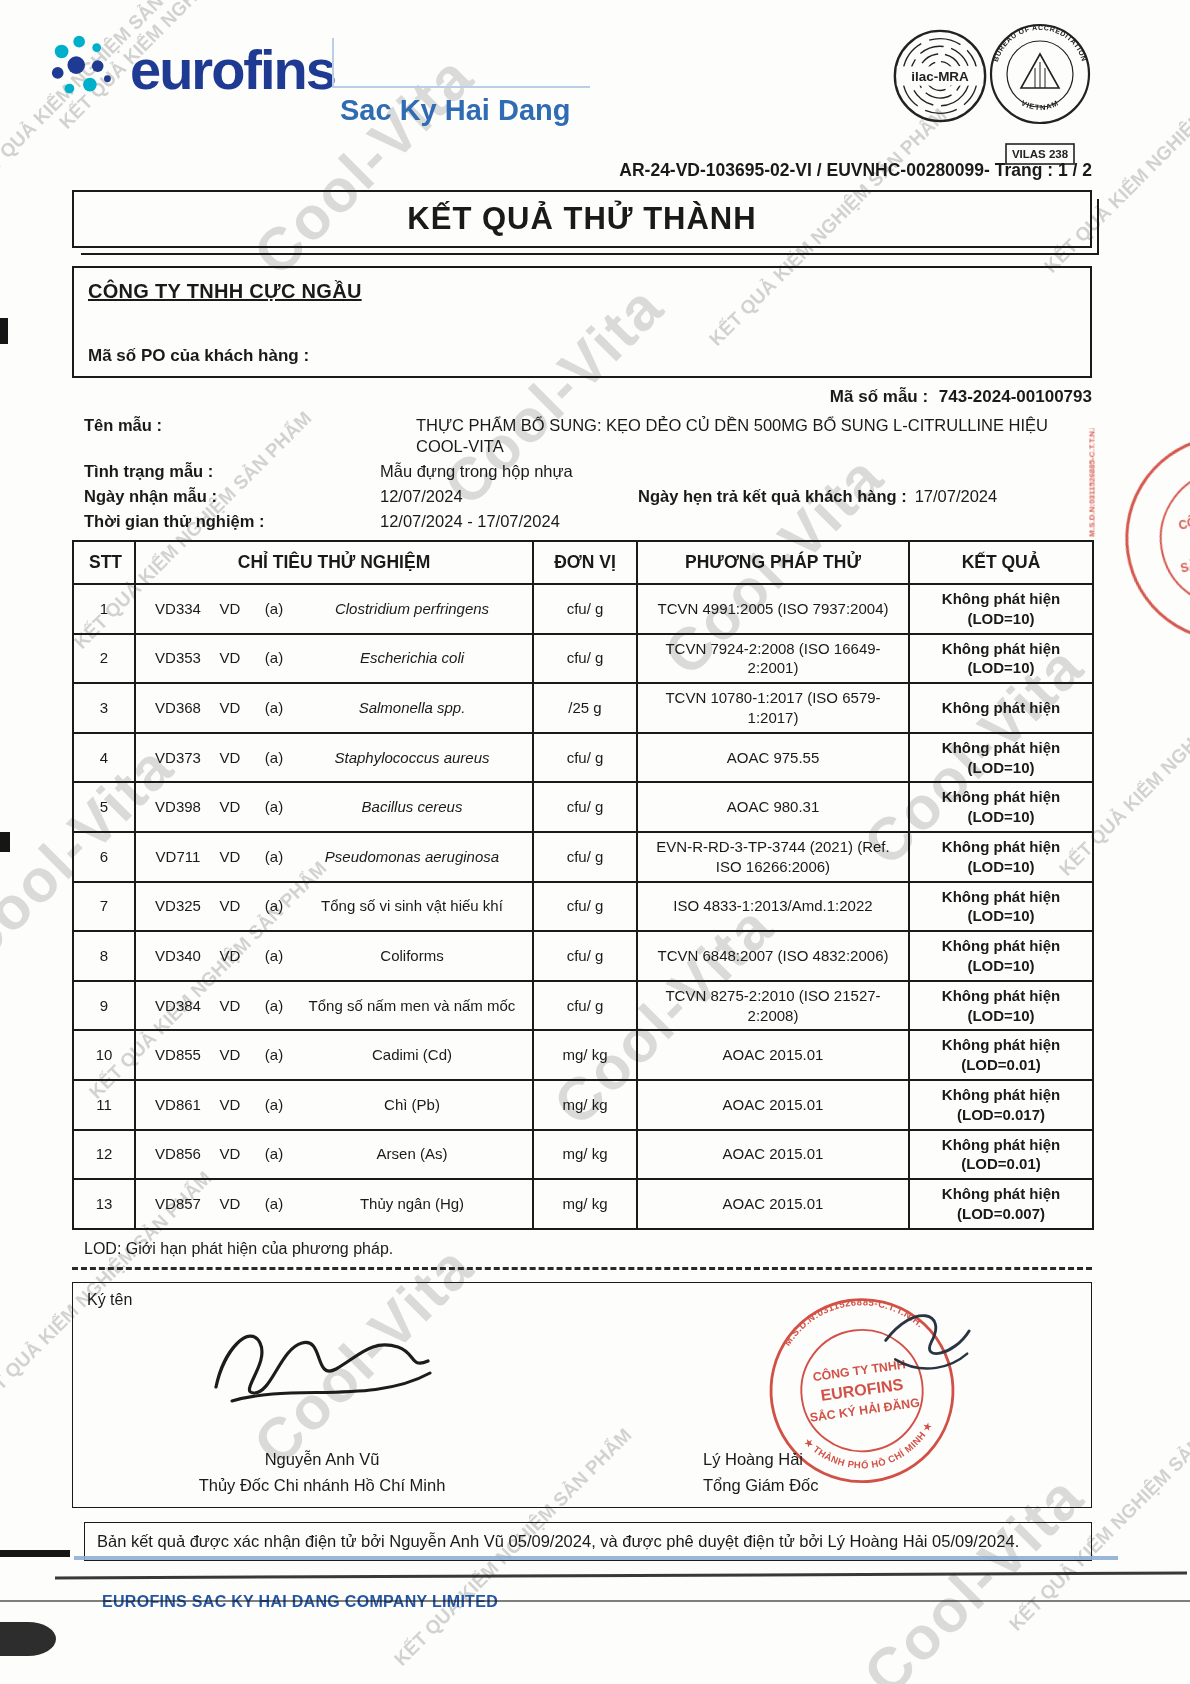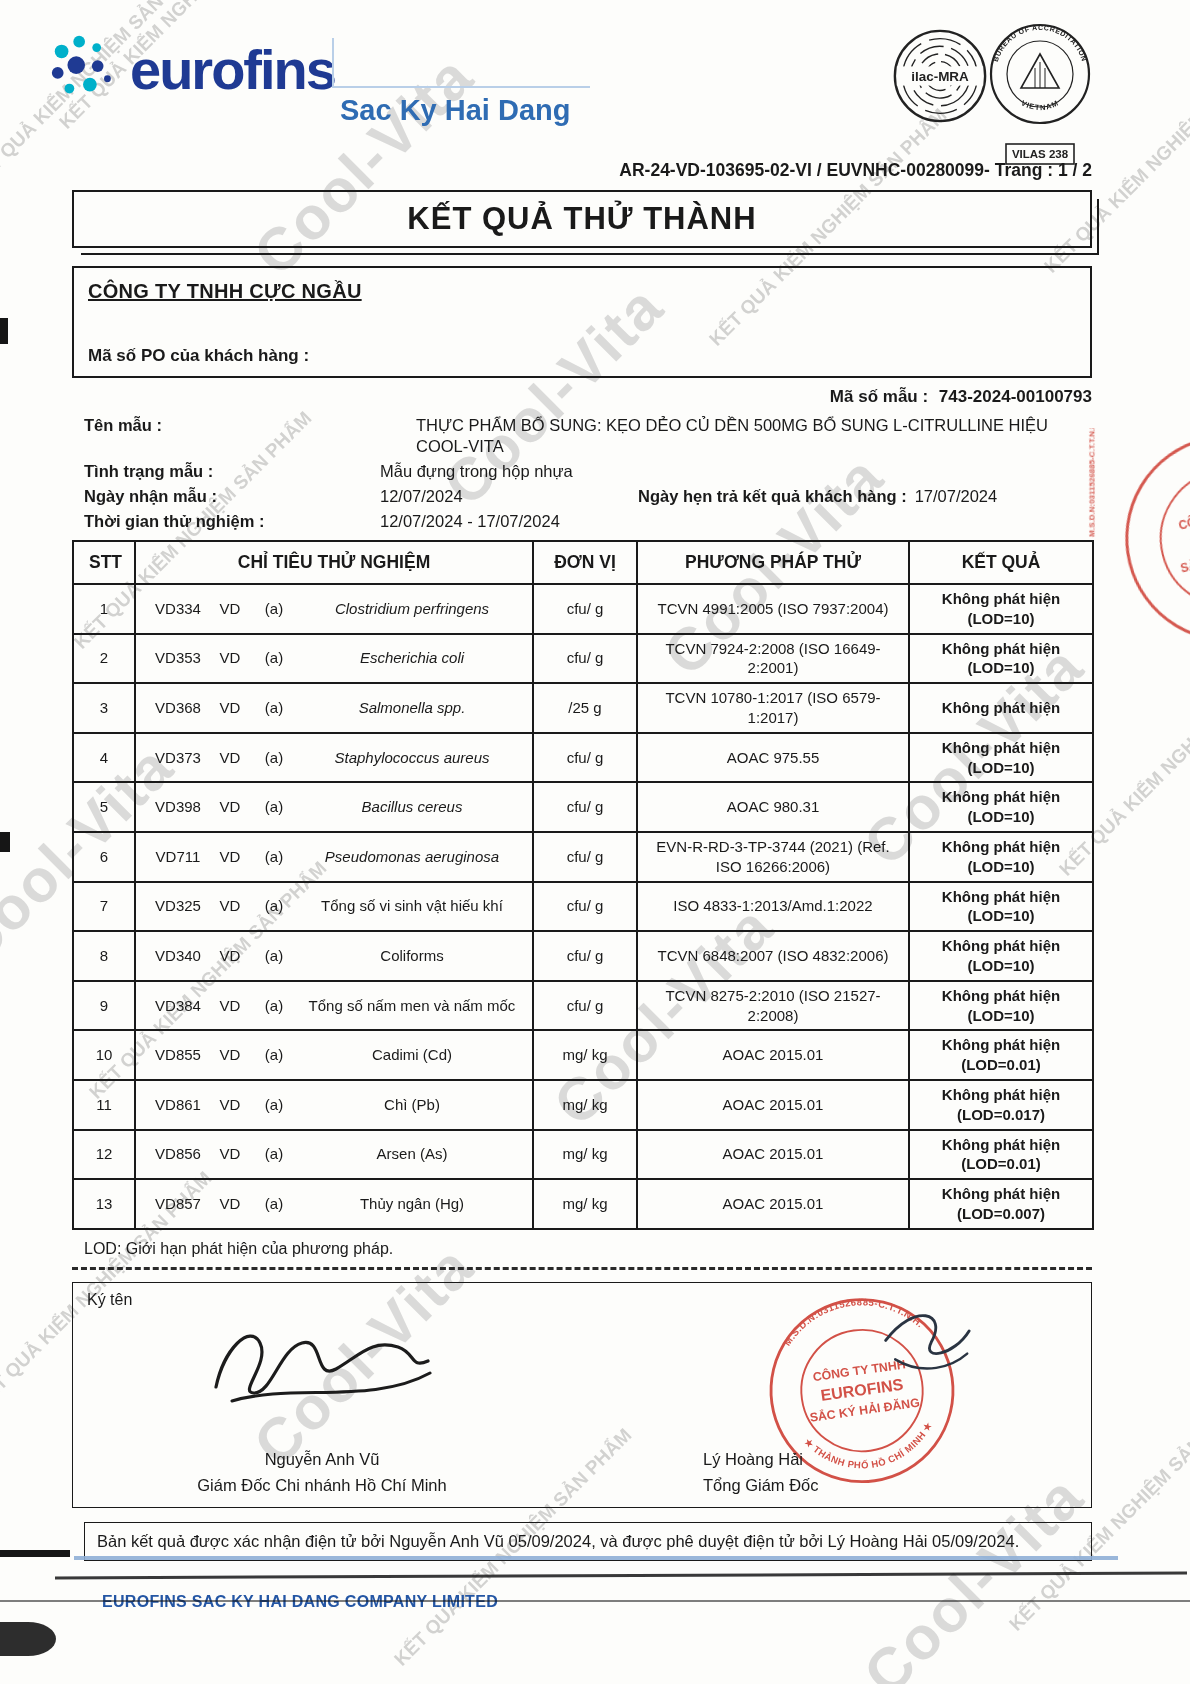--- a/index.html
+++ b/index.html
@@ -450,21 +450,21 @@
 
     <div class="sign-box">
       <div class="sign-label">Ký tên</div>
 
       <div class="sig-left-wrap">
         <svg width="240" height="110" viewBox="0 0 240 110">
           <path d="M14,78 C22,40 48,14 58,34 C68,54 36,84 52,84 C70,84 78,40 100,34 C122,28 112,72 134,60 C158,46 170,30 196,38 C214,44 208,60 226,52" fill="none" stroke="#1c1c1c" stroke-width="3.2" stroke-linecap="round"></path>
           <path d="M30,92 C90,74 170,96 228,64" fill="none" stroke="#1c1c1c" stroke-width="3" stroke-linecap="round"></path>
         </svg>
         <div class="sign-name">Nguyễn Anh Vũ</div>
-        <div class="sign-title">Giám Đốc Chi nhánh Hồ Chí Minh</div>
+        <div class="sign-title">Thủy Đốc Chi nhánh Hồ Chí Minh</div>
       </div>
 
       <div class="sig-right-wrap">
         <svg class="stamp-svg" width="218" height="204" viewBox="0 0 230 215">
           <defs>
             <path id="arcTop" d="M 25,105 A 90 90 0 0 1 205,105"></path>
             <path id="arcBot" d="M 33,105 A 82 82 0 0 0 197,105"></path>
           </defs>
           <g transform="rotate(-8 115 105)" opacity="0.88">
             <circle cx="115" cy="105" r="96" fill="none" stroke="#cd3a2f" stroke-width="3"></circle>

